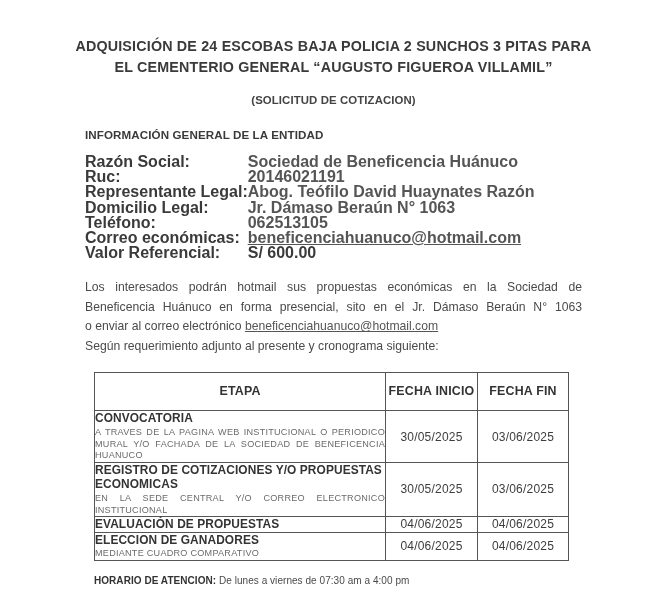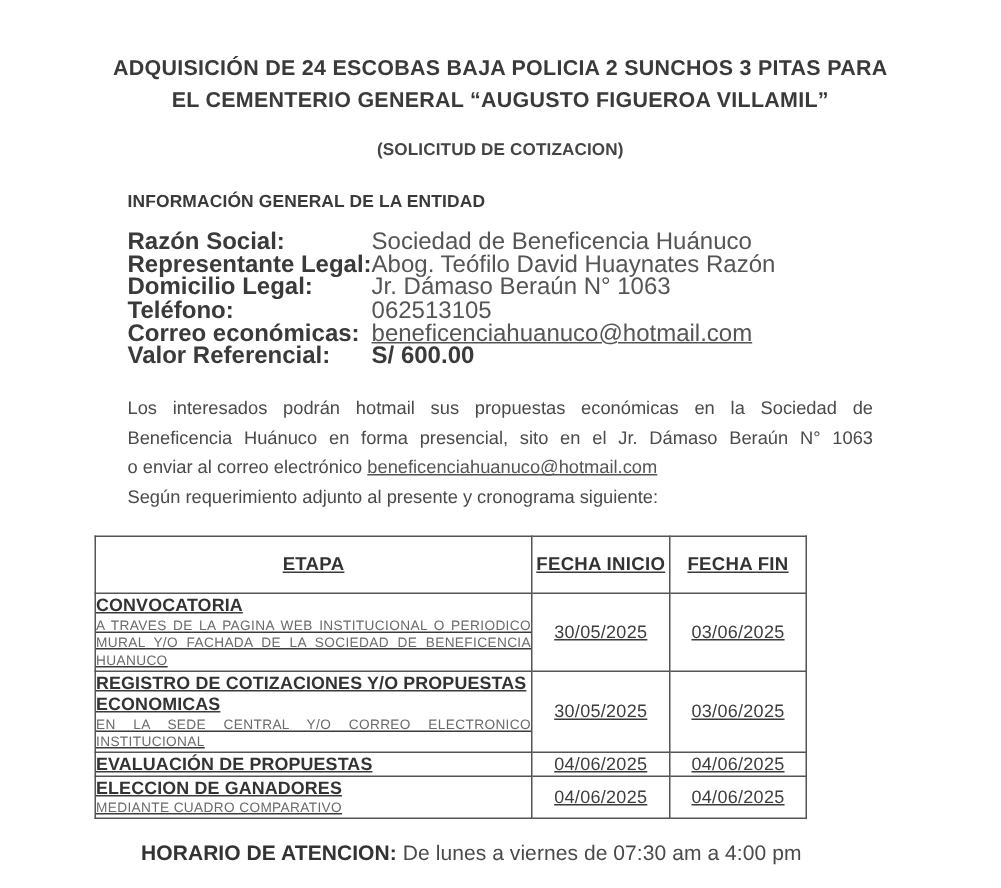--- a/index.html
+++ b/index.html
@@ -65,21 +65,21 @@
     font-size: 16px;
   }
   .info-label {
     font-weight: bold;
     color: #3a3a3a;
     width: 147px;
     white-space: nowrap;
   }
   .info-value {
     color: #555;
-    font-weight: normal;
+    font-weight: bold;
     white-space: nowrap;
   }
   .info-value.bold {
     font-weight: bold;
     color: #3a3a3a;
   }
   .link-underline {
     text-decoration: underline;
     color: #555;
   }
@@ -95,23 +95,22 @@
   .body-para .line {
     display: block;
   }
   .body-para .line.just {
     text-align: justify;
     text-align-last: justify;
   }
 
   
   .schedule-wrap {
-    margin: 16px 0 0 63px;
+    margin: 16px 0 0 94px;
     width: 474px;
-    text-decoration: underline;
   }
   table.schedule {
     border-collapse: collapse;
     width: 474px;
     table-layout: fixed;
   }
   table.schedule th,
   table.schedule td {
     border: 1px solid #555;
     padding: 0;
@@ -153,21 +152,21 @@
     text-align: center;
     font-size: 12px;
     color: #3d3d3d;
     letter-spacing: 0.2px;
     white-space: nowrap;
   }
 
   
   .footer-note {
     margin: 14px 0 0 94px;
-    font-size: 14px;
+    font-size: 10px;
     color: #4a4a4a;
     letter-spacing: 0.05px;
   }
   .footer-note b {
     font-weight: bold;
     color: #333;
   }
 </style>
 </head>
 <body>
@@ -179,20 +178,24 @@
     <div class="doc-subtitle">(SOLICITUD DE COTIZACION)</div>
   </div>
 
   <div class="section-heading">INFORMACIÓN GENERAL DE LA ENTIDAD</div>
 
   <table class="info-list">
     <tbody>
       <tr>
         <td class="info-label">Razón Social:</td>
         <td class="info-value">Sociedad de Beneficencia Huánuco</td>
+      </tr>
+      <tr>
+        <td class="info-label">Ruc:</td>
+        <td class="info-value">20146021191</td>
       </tr>
       <tr>
         <td class="info-label">Representante Legal:</td>
         <td class="info-value">Abog. Teófilo David Huaynates Razón</td>
       </tr>
       <tr>
         <td class="info-label">Domicilio Legal:</td>
         <td class="info-value">Jr. Dámaso Beraún N° 1063</td>
       </tr>
       <tr>

